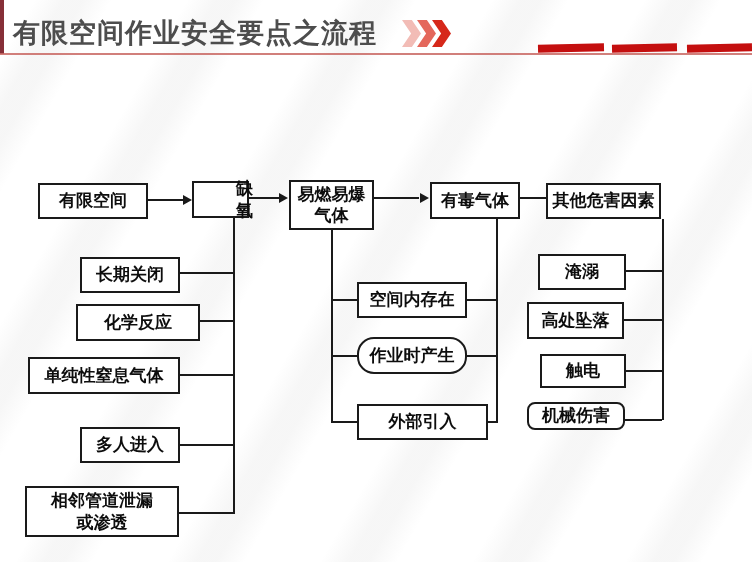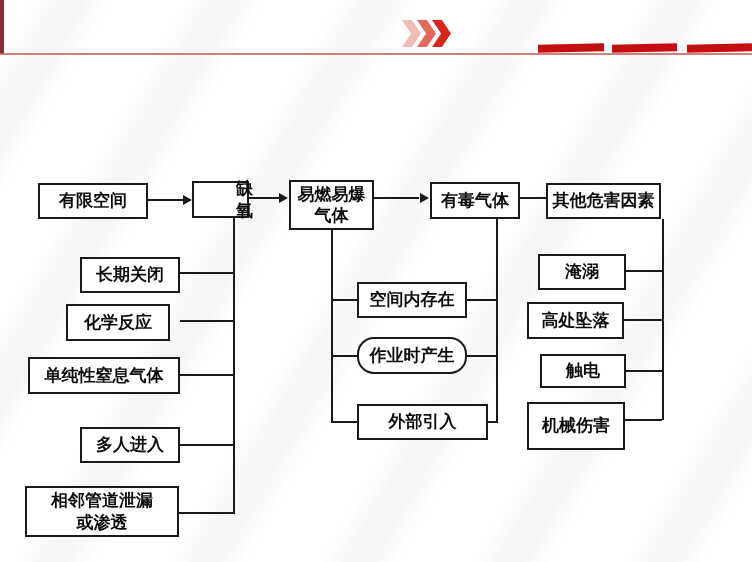--- a/index.html
+++ b/index.html
@@ -91,42 +91,43 @@
 
   
   .n-root  { left: 38px;  top: 183px; width: 110px; height: 36px; }
   .n-oxy   { left: 192px; top: 181px; width: 57px;  height: 37px; padding-left: 48px; }
   .n-flam  { left: 289px; top: 180px; width: 85px;  height: 50px; }
   .n-tox   { left: 430px; top: 182px; width: 90px;  height: 37px; }
   .n-other { left: 546px; top: 183px; width: 115px; height: 36px; }
 
   
   .n-close { left: 80px; top: 257px; width: 100px; height: 36px; }
-  .n-chem  { left: 66px; top: 304px; width: 104px; height: 37px; }
+  .n-chem  { left: 76px; top: 304px; width: 124px; height: 37px; }
   .n-asph  { left: 28px; top: 357px; width: 152px; height: 37px; }
   .n-multi { left: 80px; top: 427px; width: 100px; height: 36px; text-align: right; }
   .n-pipe  { left: 25px; top: 486px; width: 154px; height: 51px; }
 
   
   .n-exist { left: 357px; top: 282px; width: 110px; height: 36px; }
   .n-work  { left: 357px; top: 337px; width: 110px; height: 37px; border-radius: 17px; }
   .n-ext   { left: 357px; top: 404px; width: 131px; height: 36px; }
 
   
   .n-drown { left: 538px; top: 254px; width: 88px; height: 36px; }
   .n-fall  { left: 527px; top: 302px; width: 97px; height: 37px; }
   .n-shock { left: 540px; top: 354px; width: 86px; height: 34px; }
-  .n-mech  { left: 527px; top: 402px; width: 98px; height: 48px; }
+  .n-mech  { left: 527px; top: 402px; width: 98px; height: 28px; border-radius: 8px; }
 </style>
 </head>
 <body>
 
 <div class="slide">
 
   <div class="accent-bar"></div>
+  <div class="slide-title">有限空间作业安全要点之流程</div>
   <div class="chevrons">
     <span class="chev chev1"></span>
     <span class="chev chev2"></span>
     <span class="chev chev3"></span>
   </div>
   <div class="header-line"></div>
   <div class="dash dash-1"></div>
   <div class="dash dash-2"></div>
   <div class="dash dash-3"></div>
 

